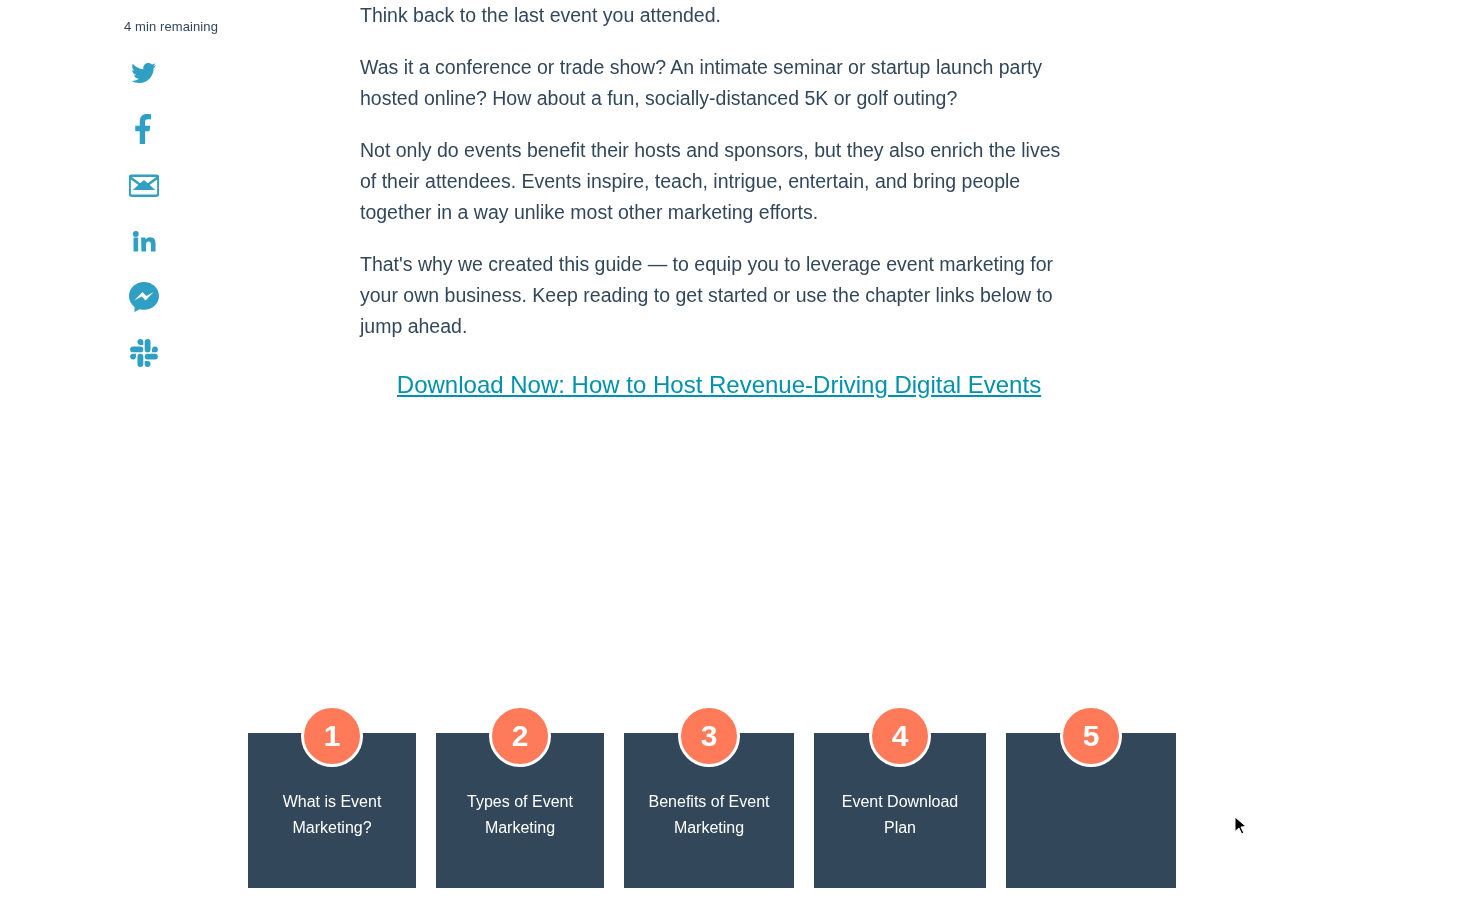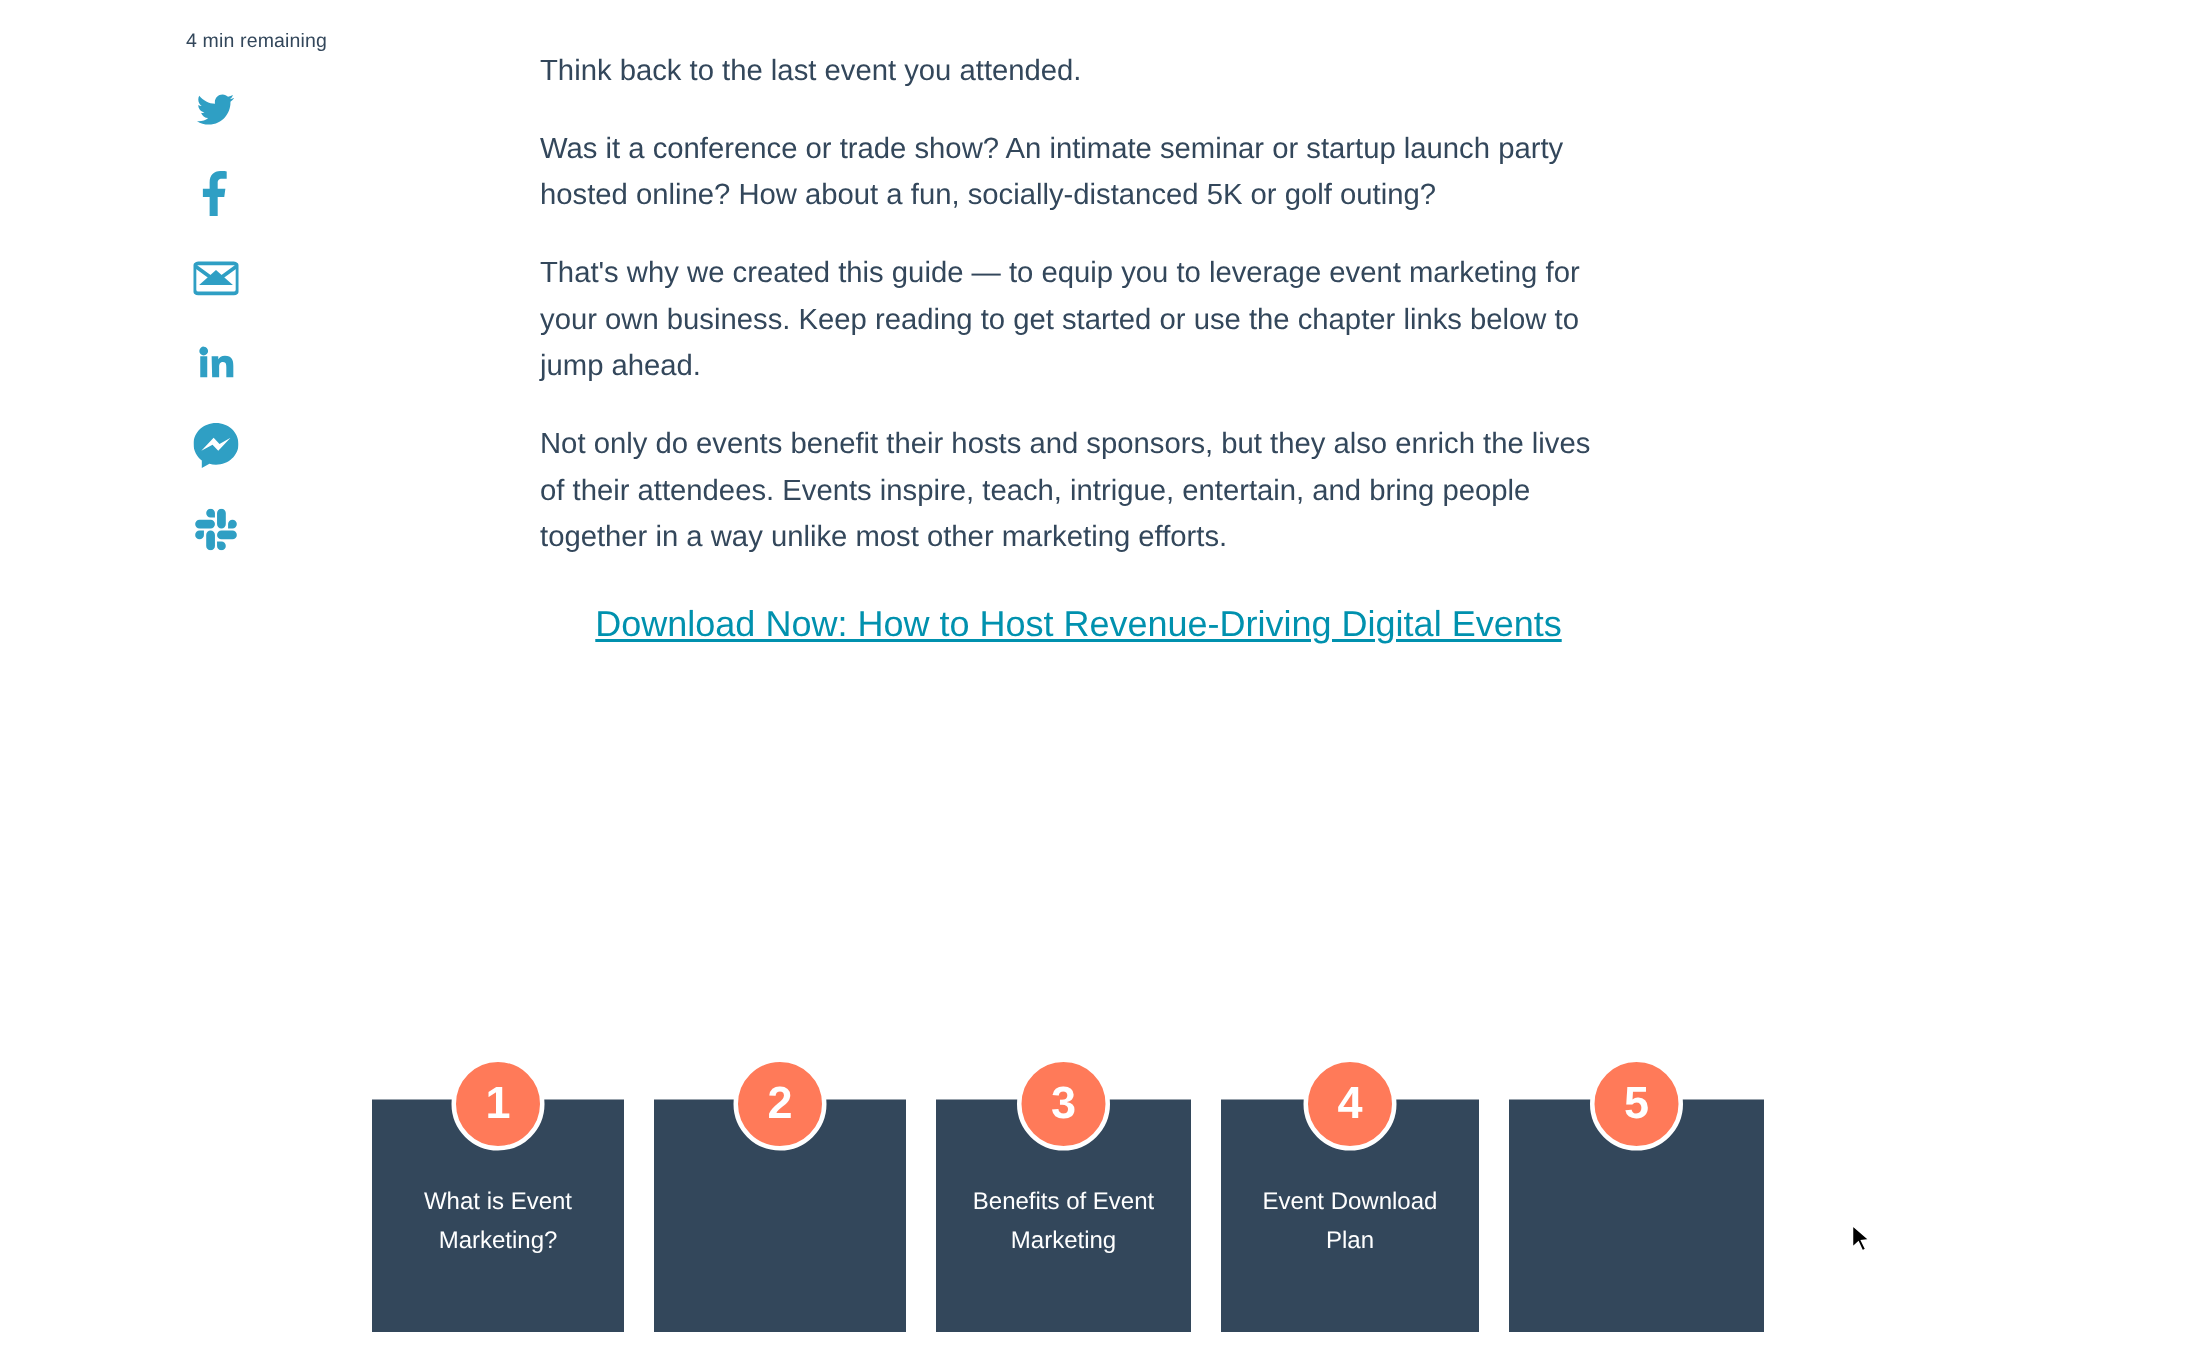--- a/index.html
+++ b/index.html
@@ -58,21 +58,21 @@
     top: 0;
     width: 718px;
   }
   .article p {
     margin: 0 0 21px 0;
     font-size: 19.5px;
     line-height: 31px;
     color: #33475b;
     font-weight: 400;
   }
-  .article p:first-child { margin-top: 32px; }
+  .article p:first-child { }
 
   .cta-link-wrap {
     margin-top: 24px;
     text-align: center;
   }
   .cta-link {
     font-size: 24px;
     line-height: 37px;
     color: #0091ae;
     text-decoration: underline;
@@ -185,37 +185,38 @@
         <path d="M5.1 15.1a2.5 2.5 0 1 1-2.5-2.5h2.5v2.5zm1.3 0a2.5 2.5 0 0 1 5 0v6.3a2.5 2.5 0 0 1-5 0v-6.3zM8.9 5.1a2.5 2.5 0 1 1 2.5-2.5v2.5H8.9zm0 1.3a2.5 2.5 0 0 1 0 5H2.6a2.5 2.5 0 0 1 0-5h6.3zM18.9 8.9a2.5 2.5 0 1 1 2.5 2.5h-2.5V8.9zm-1.3 0a2.5 2.5 0 0 1-5 0V2.6a2.5 2.5 0 0 1 5 0v6.3zM15.1 18.9a2.5 2.5 0 1 1-2.5 2.5v-2.5h2.5zm0-1.3a2.5 2.5 0 0 1 0-5h6.3a2.5 2.5 0 0 1 0 5h-6.3z"></path>
       </svg>
     </div>
 
   </div>
 </div>
 
 <div class="article">
   <p>Think back to the last event you attended.</p>
   <p>Was it a conference or trade show? An intimate seminar or startup launch party hosted online? How about a fun, socially-distanced 5K or golf outing?</p>
+  <p>Not only do events benefit their hosts and sponsors, but they also enrich the lives of their attendees. Events inspire, teach, intrigue, entertain, and bring people together in a way unlike most other marketing efforts.</p>
   <p>That's why we created this guide — to equip you to leverage event marketing for your own business. Keep reading to get started or use the chapter links below to jump ahead.</p>
-  <p>Not only do events benefit their hosts and sponsors, but they also enrich the lives of their attendees. Events inspire, teach, intrigue, entertain, and bring people together in a way unlike most other marketing efforts.</p>
 
   <div class="cta-link-wrap">
     <a class="cta-link" href="#">Download Now: How to Host Revenue-Driving Digital Events</a>
   </div>
 </div>
 
 <div class="chapters">
 
   <div class="chapter-card c1">
     <div class="chapter-badge">1</div>
     <span class="chapter-label">What is Event Marketing?</span>
   </div>
 
   <div class="chapter-card c2">
     <div class="chapter-badge">2</div>
+    <span class="chapter-label">Types of Event Marketing</span>
   </div>
 
   <div class="chapter-card c3">
     <div class="chapter-badge">3</div>
     <span class="chapter-label">Benefits of Event Marketing</span>
   </div>
 
   <div class="chapter-card c4">
     <div class="chapter-badge">4</div>
     <span class="chapter-label">Event Download Plan</span>

